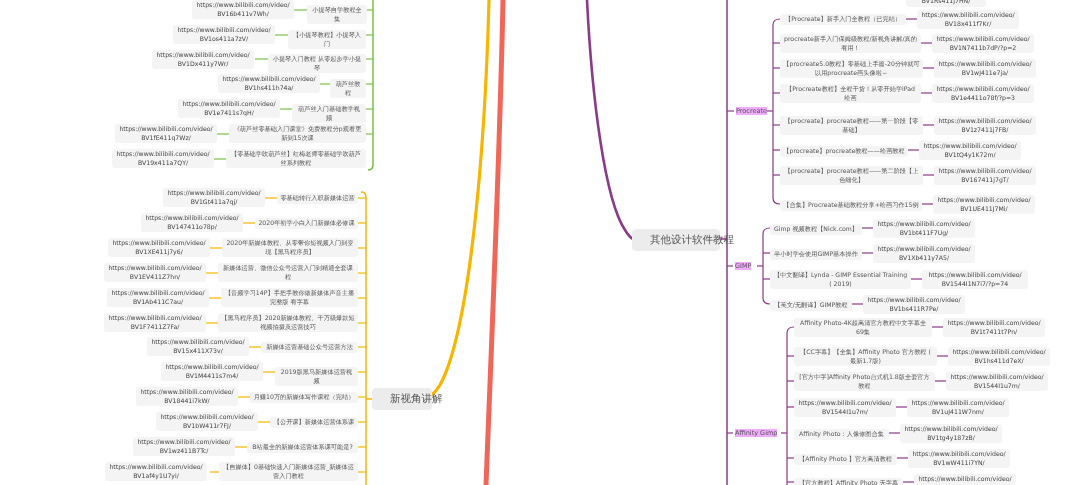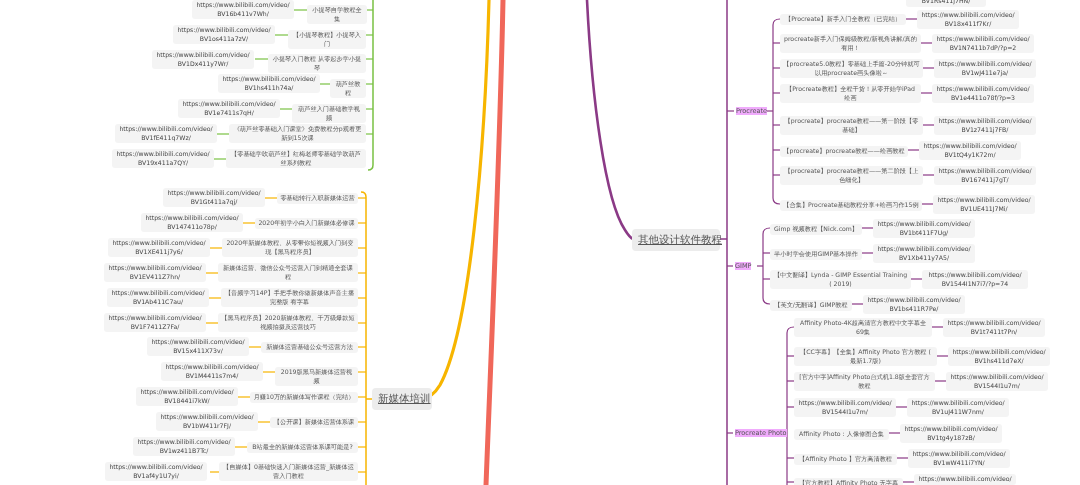--- a/index.html
+++ b/index.html
@@ -15,21 +15,21 @@
     position:absolute; box-sizing:border-box;
     background:#f4f4f4; border-radius:3px;
     font-size:6.2px; line-height:8.6px; color:#555;
     text-align:center; padding:1px 3px; white-space:normal;
   }
   .node.url { color:#444; }
   .topic {
     position:absolute; box-sizing:border-box;
     background:#ececec; border-radius:4px;
     font-size:10.5px; color:#555; text-align:center;
-    padding:4px 6px; white-space:nowrap;text-decoration:underline;
+    padding:4px 18px; white-space:nowrap;
   }
   .sub {
     position:absolute; font-size:6.5px; color:#555; white-space:nowrap;
     background:#f0abfc;
   }
 </style>
 </head>
 <body>
 
 <div class="canvas">
@@ -190,21 +190,21 @@
 
   <div class="node url" style="left:156px;top:412px;width:102px;">https://www.bilibili.com/video/ BV1bW411r7FJ/</div>
   <div class="node" style="left:270px;top:417px;width:88px;">【公开课】新媒体运营体系课</div>
 
   <div class="node url" style="left:133px;top:437px;width:102px;">https://www.bilibili.com/video/ BV1wz411B7Tc/</div>
   <div class="node" style="left:247px;top:442px;width:111px;">B站最全的新媒体运营体系课可能是?</div>
 
   <div class="node url" style="left:105px;top:462px;width:102px;">https://www.bilibili.com/video/ BV1af4y1U7yi/</div>
   <div class="node" style="left:219px;top:462px;width:139px;">【自媒体】0基础快速入门新媒体运营_新媒体运营入门教程</div>
 
-  <div class="topic" style="left:372px;top:388px;width:60px;">新媒体培训</div>
+  <div class="topic" style="left:372px;top:388px;width:60px;">新视角讲解</div>
 
   <div class="topic" style="left:632px;top:229px;width:88px;">其他设计软件教程</div>
 
   <div class="node url" style="left:906px;top:-4px;width:80px;">BV1Rs411j7HN/</div>
 
   <div class="sub" style="left:736px;top:107px;">Procreate</div>
 
   <div class="node" style="left:780px;top:14px;width:126px;">【Procreate】新手入门全教程（已完结）</div>
   <div class="node url" style="left:917px;top:10px;width:102px;">https://www.bilibili.com/video/ BV18x411f7Kr/</div>
 
@@ -236,21 +236,21 @@
 
   <div class="node" style="left:770px;top:249px;width:92px;">半小时学会使用GIMP基本操作</div>
   <div class="node url" style="left:873px;top:244px;width:102px;">https://www.bilibili.com/video/ BV1Xb411y7A5/</div>
 
   <div class="node" style="left:770px;top:270px;width:141px;">【中文翻译】Lynda - GIMP Essential Training ( 2019)</div>
   <div class="node url" style="left:922px;top:270px;width:106px;">https://www.bilibili.com/video/ BV1544I1N7i7/?p=74</div>
 
   <div class="node" style="left:770px;top:300px;width:82px;">【英文/无翻译】GIMP教程</div>
   <div class="node url" style="left:863px;top:295px;width:102px;">https://www.bilibili.com/video/ BV1bs411R7Pe/</div>
 
-  <div class="sub" style="left:735px;top:429px;">Procreate Photo</div>
+  <div class="sub" style="left:735px;top:429px;">Affinity Gimp</div>
 
   <div class="node" style="left:794px;top:318px;width:138px;">Affinity Photo-4K超高清官方教程中文字幕全69集</div>
   <div class="node url" style="left:943px;top:318px;width:102px;">https://www.bilibili.com/video/ BV1t7411t7Pn/</div>
 
   <div class="node" style="left:794px;top:347px;width:143px;">【CC字幕】【全集】Affinity Photo 官方教程 ( 最新1.7版)</div>
   <div class="node url" style="left:948px;top:347px;width:102px;">https://www.bilibili.com/video/ BV1hs411d7eX/</div>
 
   <div class="node" style="left:794px;top:372px;width:141px;">[官方中字]Affinity Photo台式机1.8版全套官方教程</div>
   <div class="node url" style="left:946px;top:372px;width:102px;">https://www.bilibili.com/video/ BV1544I1u7m/</div>
 

